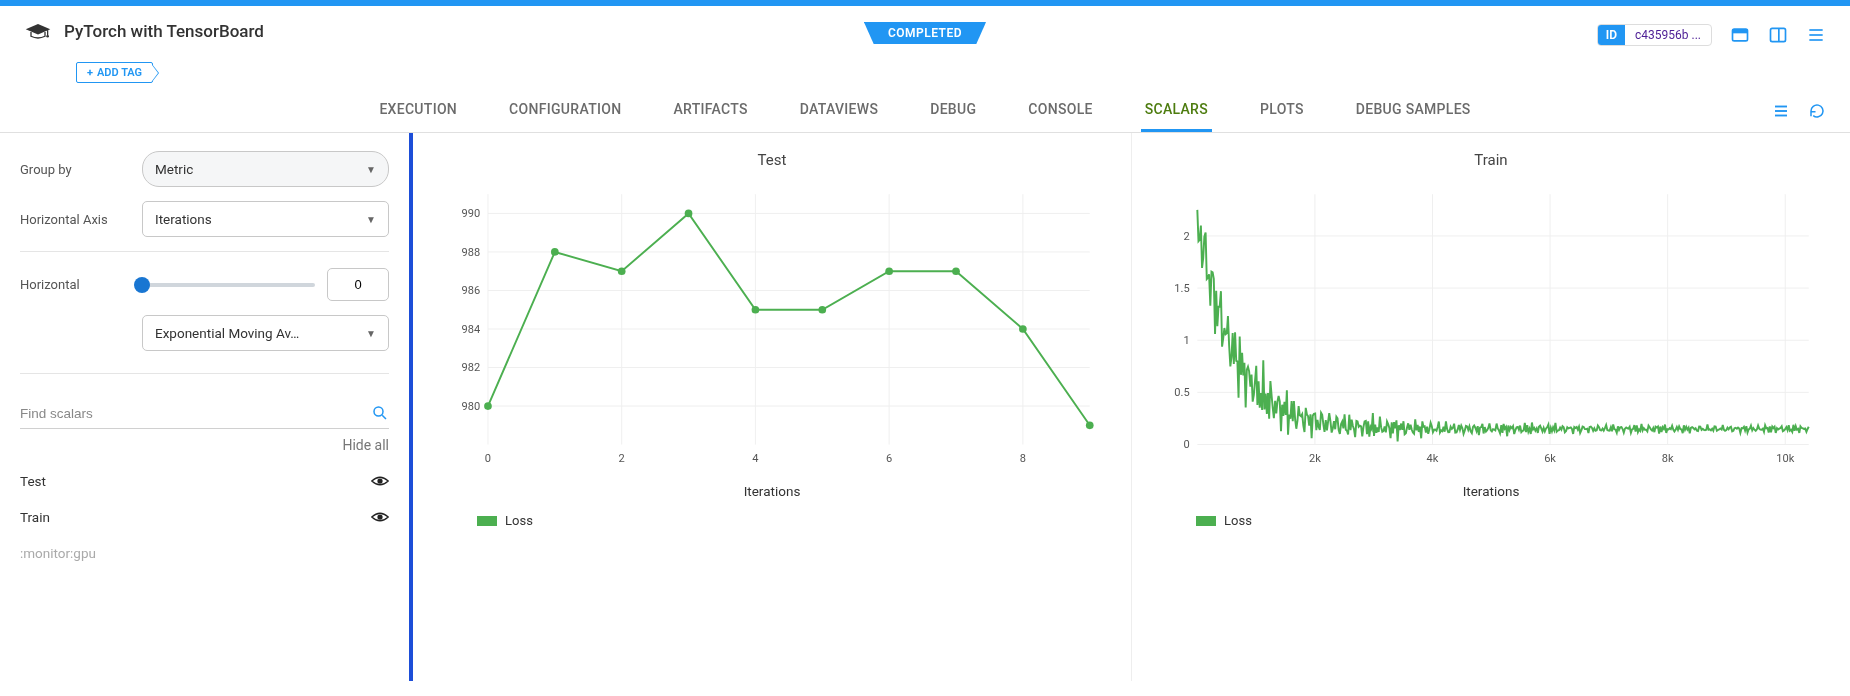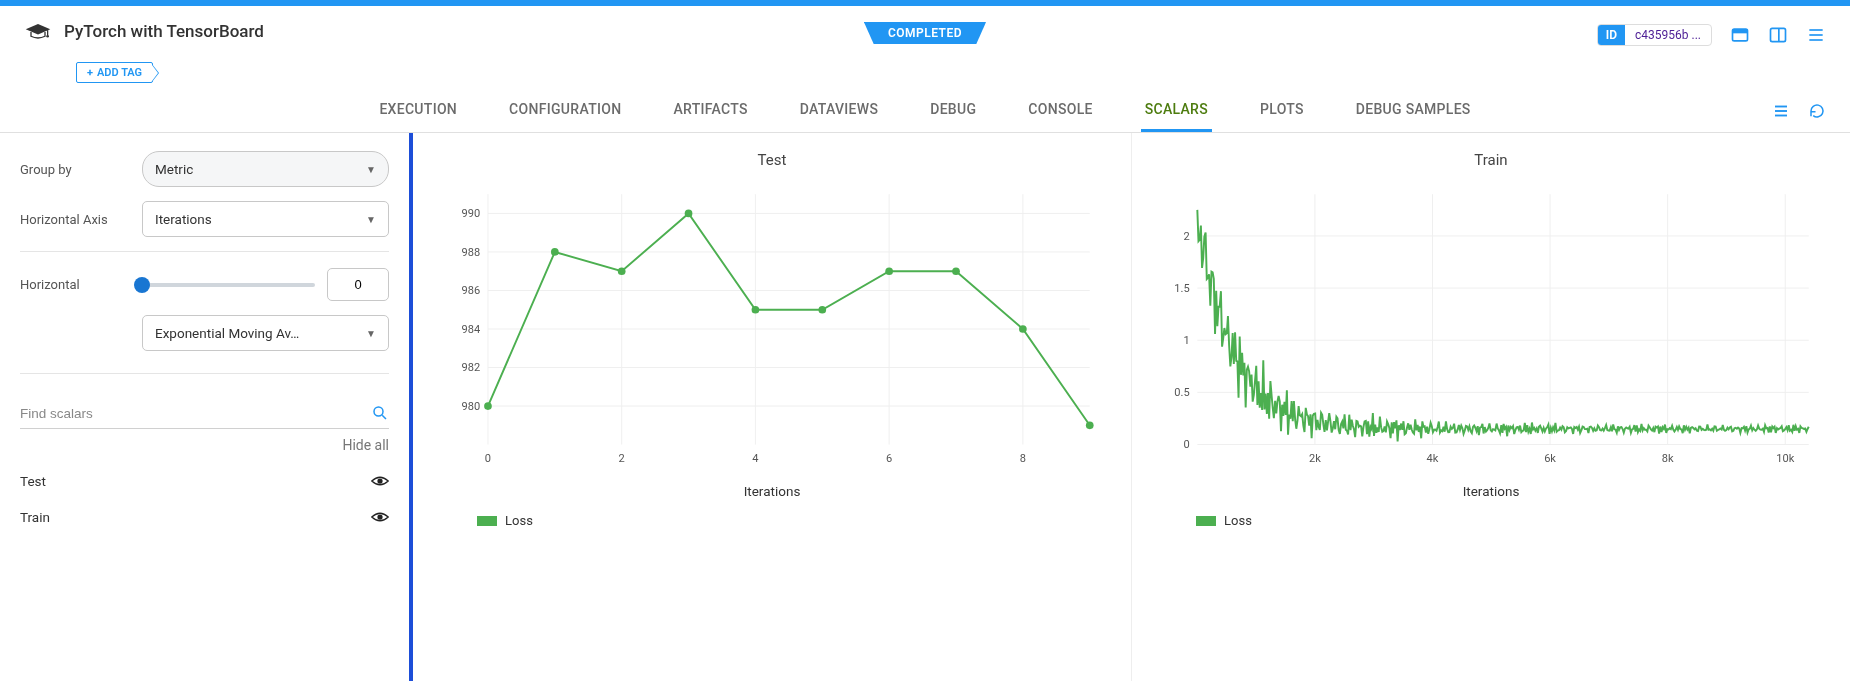--- a/index.html
+++ b/index.html
@@ -187,20 +187,23 @@
             <circle cx="12" cy="8" r="3.5" fill="#222"></circle>
           </svg>
         </div>
         <div class="scalar-item">
           <span>Train</span>
           <svg width="18" height="14" viewBox="0 0 24 16">
             <path d="M1 8 Q12 -2 23 8 Q12 18 1 8 Z" fill="none" stroke="#222" stroke-width="1.6"></path>
             <circle cx="12" cy="8" r="3.5" fill="#222"></circle>
           </svg>
         </div>
+        <div class="scalar-item muted">
+          <span>:monitor:gpu</span>
+        </div>
       </div>
   </div>
 
   <div class="charts-area">
     <div class="chart-panel">
       <div class="chart-title">Test</div>
       <div class="chart-box"><svg class="chart-svg" id="chart-test" viewBox="0 0 700 300">
             <line x1="55" x2="680" y1="230" y2="230" class="grid-line"></line>
             <text x="47" y="234" text-anchor="end" class="tick-text">980</text>
             <line x1="55" x2="680" y1="190" y2="190" class="grid-line"></line>

